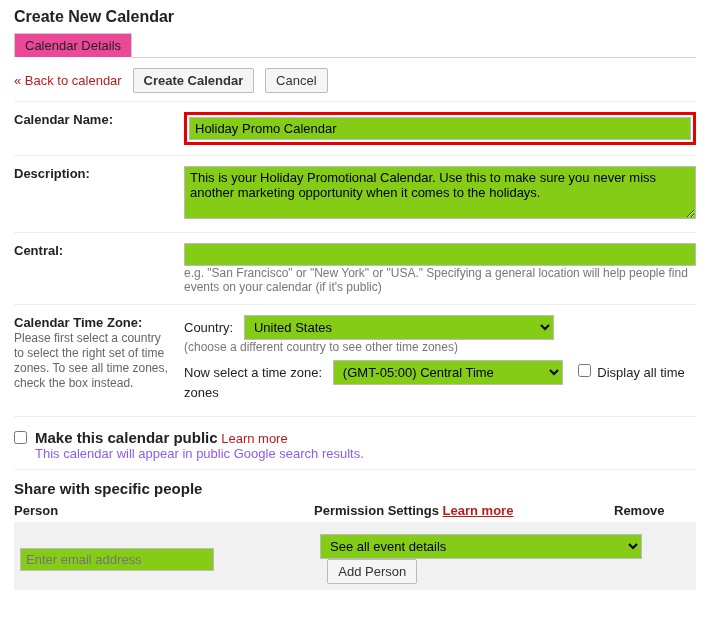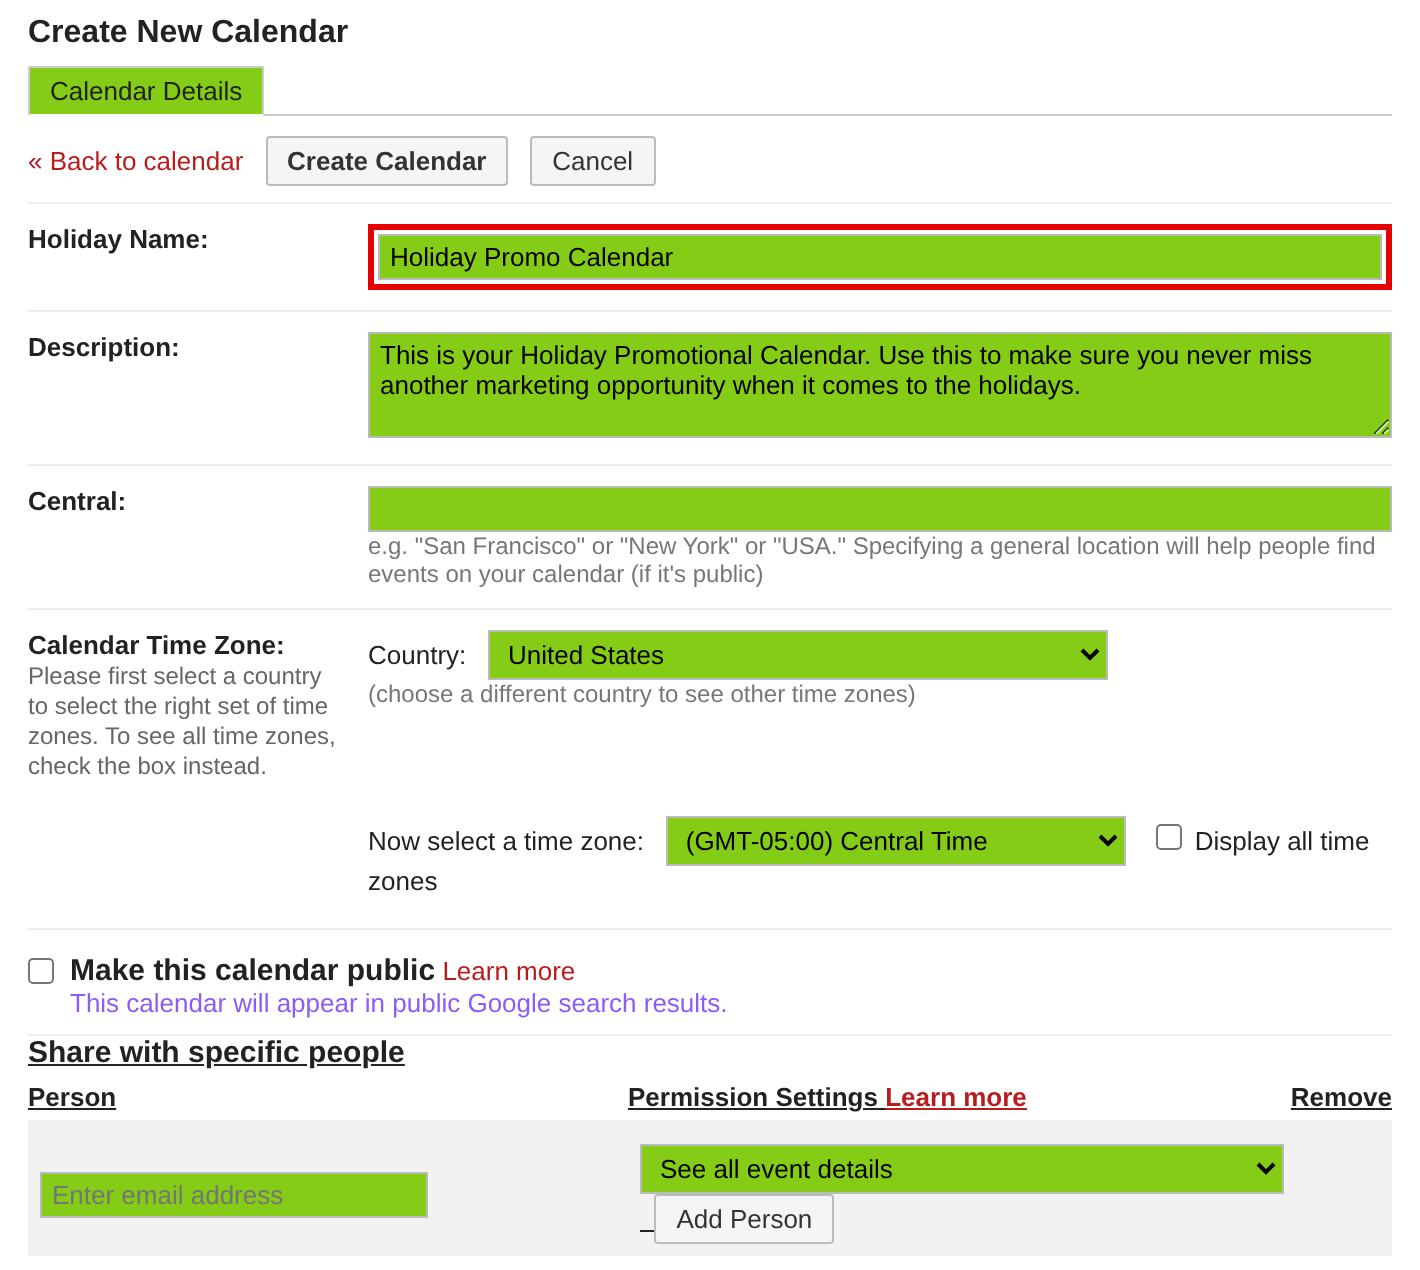--- a/index.html
+++ b/index.html
@@ -10,21 +10,21 @@
     margin: 0;
     padding: 8px 14px;
     width: 710px;
     background: #fff;
   }
   h1 { font-size: 16px; margin: 0 0 6px 0; }
   .tab {
     display: inline-block;
     border: 1px solid #ccc;
     border-bottom: 1px solid #fff;
-    background: #84cc16;
+    background: #ec4899;
     padding: 4px 10px;
     font-size: 13px;
     position: relative;
     top: 1px;
   }
   .tabrow { border-bottom: 1px solid #ccc; }
   .toprow { margin: 10px 0 8px 0; }
   a.link { color: #b91c1c; text-decoration: none; }
   button.std {
     background: #f5f5f5;
@@ -58,27 +58,27 @@
   }
   textarea { resize: both; }
   .hint { color: #777; font-size: 12px; }
   .highlight-red { border: 3px solid #e60000; padding: 2px; }
   .bold { font-weight: bold; }
   .sharebox { background: #f1f1f1; padding: 6px 6px; margin-top: 4px; }
   .share-header { display: flex; }
   .share-header > div { font-weight: bold; font-size: 13px; }
   .col-person { flex: 0 0 300px; }
   .col-perm { flex: 0 0 300px; }
-  .col-remove { flex: 1; text-align: right; }
+  .col-remove { flex: 1; text-align: left; }
   .share-row { display: flex; align-items: center; margin-top: 6px; }
   .share-row input[type=text] { width: 194px; }
   .share-row select { width: 322px; }
   .tz-row { margin-bottom: 6px; }
   .tz-row select { width: 310px; }
-  .tz-row2 select { width: 230px; margin-top: 48px; }
+  .tz-row2 select { width: 230px; }
   .public-sec { border-top: 1px solid #eee; padding: 12px 0 8px 0; }
   .public-sec .checkbox-line { display: flex; align-items: flex-start; }
   .public-sec input[type=checkbox] { margin: 2px 8px 0 0; }
   .public-sub { margin: 6px 0 0 44px; display: flex; align-items: center; }
 </style>
 </head>
 <body>
 
 <h1>Create New Calendar</h1>
 
@@ -88,21 +88,21 @@
 
 <div class="toprow">
   <a href="#" class="link">« Back to calendar</a>
   &nbsp;
   <button class="std bold">Create Calendar</button>
   &nbsp;
   <button class="std">Cancel</button>
 </div>
 
 <div class="section">
-  <div class="label-col">Holiday Name:</div>
+  <div class="label-col">Calendar Name:</div>
   <div class="field-col">
     <div class="highlight-red">
       <input type="text" style="width: 100%;" value="Holiday Promo Calendar">
     </div>
   </div>
 </div>
 
 <div class="section">
   <div class="label-col">Description:</div>
   <div class="field-col">
@@ -149,21 +149,21 @@
   <div class="checkbox-line">
     <input type="checkbox" style="">
     <div>
       <span class="bold" style="font-size:15px;">Make this calendar public</span>
       <a href="#" class="link">Learn more</a>
       <div class="hint" style="font-size:13px;color:#8b5cf6;">This calendar will appear in public Google search results.</div>
     </div>
   </div>
 </div>
 
-<div style="border-top:1px solid #eee; text-decoration:underline;">
+<div style="border-top:1px solid #eee; padding-top:10px;">
   <div class="bold" style="font-size:15px;margin-bottom:6px;">Share with specific people</div>
   <div class="share-header">
     <div class="col-person">Person</div>
     <div class="col-perm">
       <span>Permission Settings</span>
       <a href="#" class="link" style="text-decoration:underline;">Learn more</a>
     </div>
     <div class="col-remove">Remove</div>
   </div>
   <div class="sharebox">

